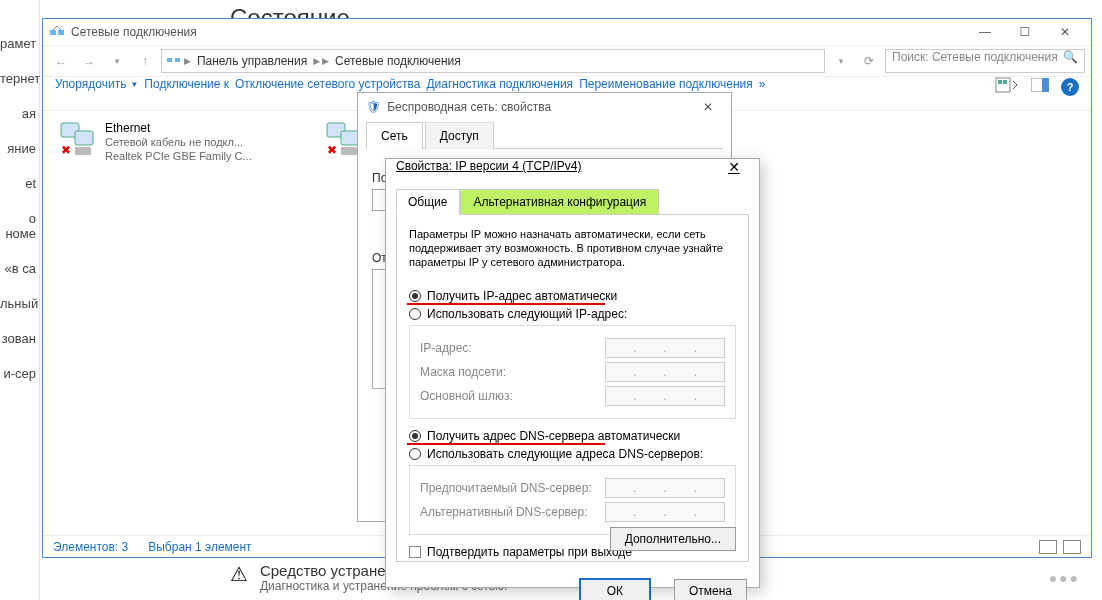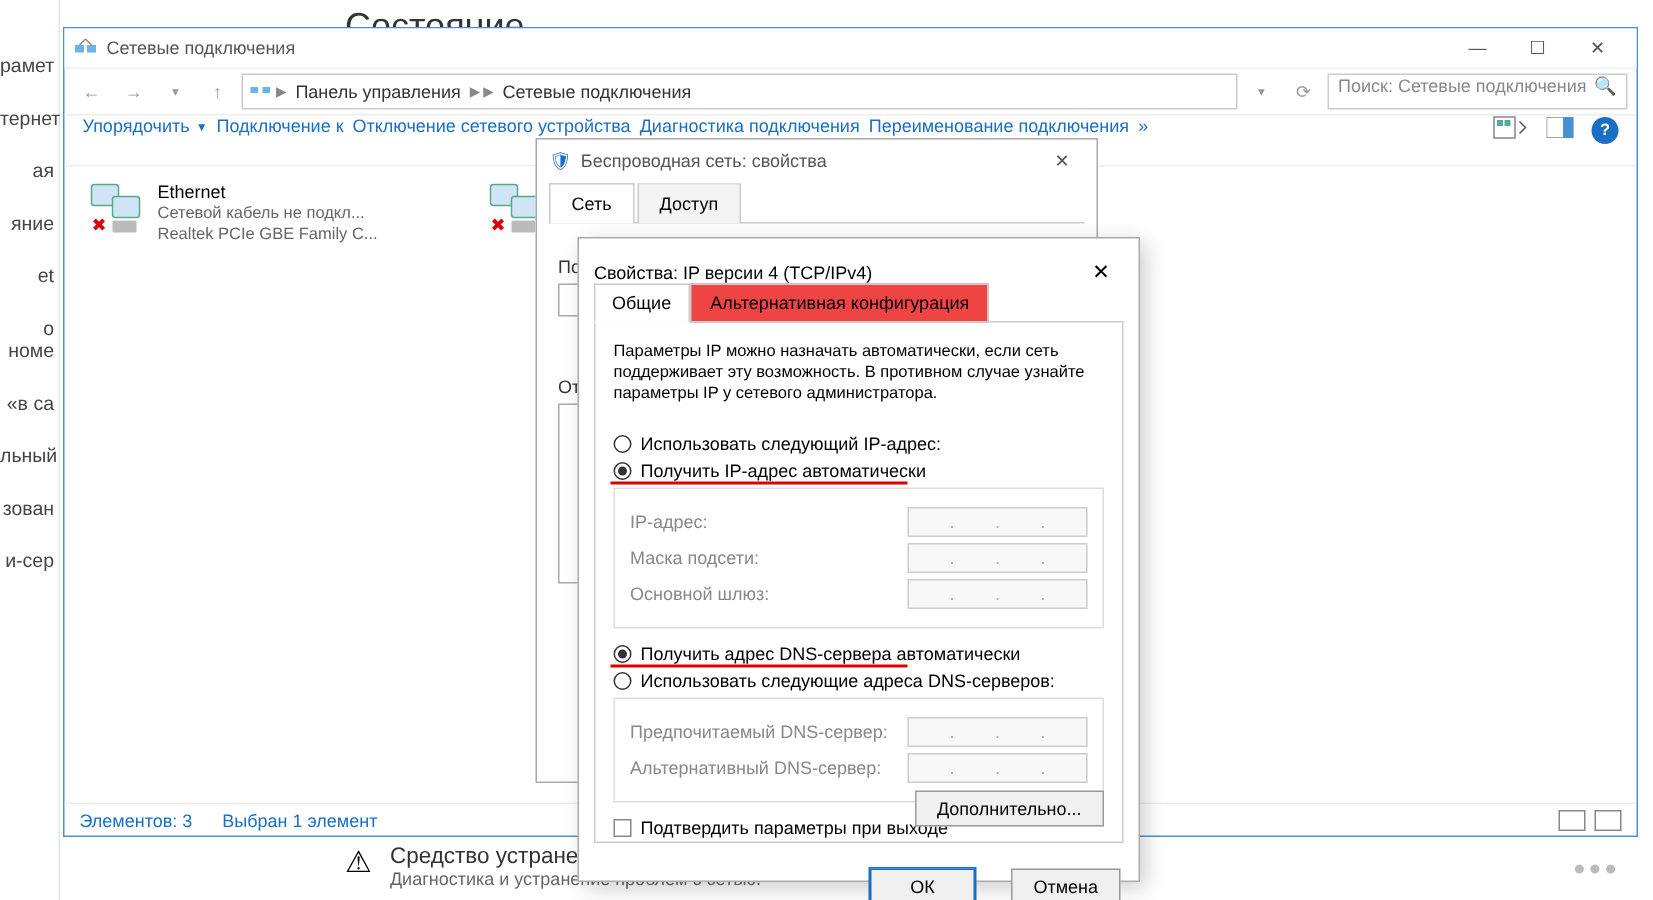--- a/index.html
+++ b/index.html
@@ -45,27 +45,27 @@
 .dlg1-title .x { margin-left: auto; width: 30px; text-align: center; }
 .dlg1-tabs { display: flex; border-bottom: 1px solid #ccc; margin: 0 8px; }
 .dlg1-tab { padding: 6px 14px; border: 1px solid #ccc; border-bottom: none; background: #fff; margin-right: 2px; font-size: 12px; position: relative; top: 1px; }
 .dlg1-tab.inactive { background: #f4f4f4; border-top-color: #ddd; }
 .dlg1-body { padding: 12px 14px; color: #333; }
 .dlg1 .grouplabel { margin: 10px 0 4px; }
 .dlg1 .listbox { border: 1px solid #aaa; height: 120px; background: #fff; }
 
 
 .dlg2 { position: absolute; left: 385px; top: 158px; width: 375px; height: 430px; background: #fff; border: 1px solid #aaa; z-index: 10; box-shadow: 4px 4px 14px rgba(0,0,0,0.2); }
-.dlg2-title { height: 30px; display: flex; align-items: flex-end; padding: 0 10px; }
+.dlg2-title { height: 30px; display: flex; align-items: flex-start; padding: 0 10px; text-decoration: underline; }
 .dlg2-title .t { flex: 1; }
 .dlg2-title .x { width: 30px; text-align: center; font-size: 14px; }
 .dlg2-tabs { display: flex; margin: 0 10px; }
 .dlg2-tab { padding: 5px 12px; border: 1px solid #ccc; background: #fff; font-size: 12px; position: relative; }
 .dlg2-tab.active { border-bottom: 1px solid #fff; z-index: 2; padding-left: 11px; }
-.dlg2-tab.inactive { background: #ef4444; }
+.dlg2-tab.inactive { background: #bef264; }
 .dlg2-panel { border: 1px solid #ccc; margin: 0 10px 10px; padding: 12px; position: relative; top: -1px; height: 348px; }
 .dlg2-panel .intro { font-size: 11px; line-height: 14px; margin-bottom: 20px; }
 .radio-row { display: flex; align-items: center; gap: 6px; margin: 4px 0; font-size: 12px; }
 .radio { width: 12px; height: 12px; border: 1px solid #333; border-radius: 50%; display: inline-flex; align-items: center; justify-content: center; }
 .radio.checked::after { content: ""; width: 6px; height: 6px; background: #333; border-radius: 50%; }
 .underline-red { position: relative; }
 .underline-red::after { content: ""; position: absolute; left: -2px; right: 40%; bottom: -2px; height: 2px; background: #d00; }
 .field-grid { border: 1px solid #ddd; padding: 8px 10px; margin: 2px 0 10px; }
 .field-row { display: flex; align-items: center; margin: 4px 0; }
 .field-row .lbl { flex: 1; color: #888; font-size: 12px; }
@@ -240,27 +240,27 @@
     <span class="t">Свойства: IP версии 4 (TCP/IPv4)</span>
     <span class="x">✕</span>
   </div>
   <div class="dlg2-tabs">
     <div class="dlg2-tab active">Общие</div>
     <div class="dlg2-tab inactive">Альтернативная конфигурация</div>
   </div>
   <div class="dlg2-panel">
     <div class="intro">Параметры IP можно назначать автоматически, если сеть поддерживает эту возможность. В противном случае узнайте параметры IP у сетевого администратора.</div>
 
+    <div class="radio-row underline-red">
+      <span class="radio checked"></span>
+      <span>Получить IP-адрес автоматически</span>
+    </div>
     <div class="radio-row">
       <span class="radio"></span>
       <span>Использовать следующий IP-адрес:</span>
-    </div>
-    <div class="radio-row underline-red">
-      <span class="radio checked"></span>
-      <span>Получить IP-адрес автоматически</span>
     </div>
     <div class="field-grid">
       <div class="field-row">
           <span class="lbl">IP-адрес:</span>
           <span class="ip-input">
             <span>.</span>
             <span>.</span>
             <span>.</span>
           </span>
         </div>

